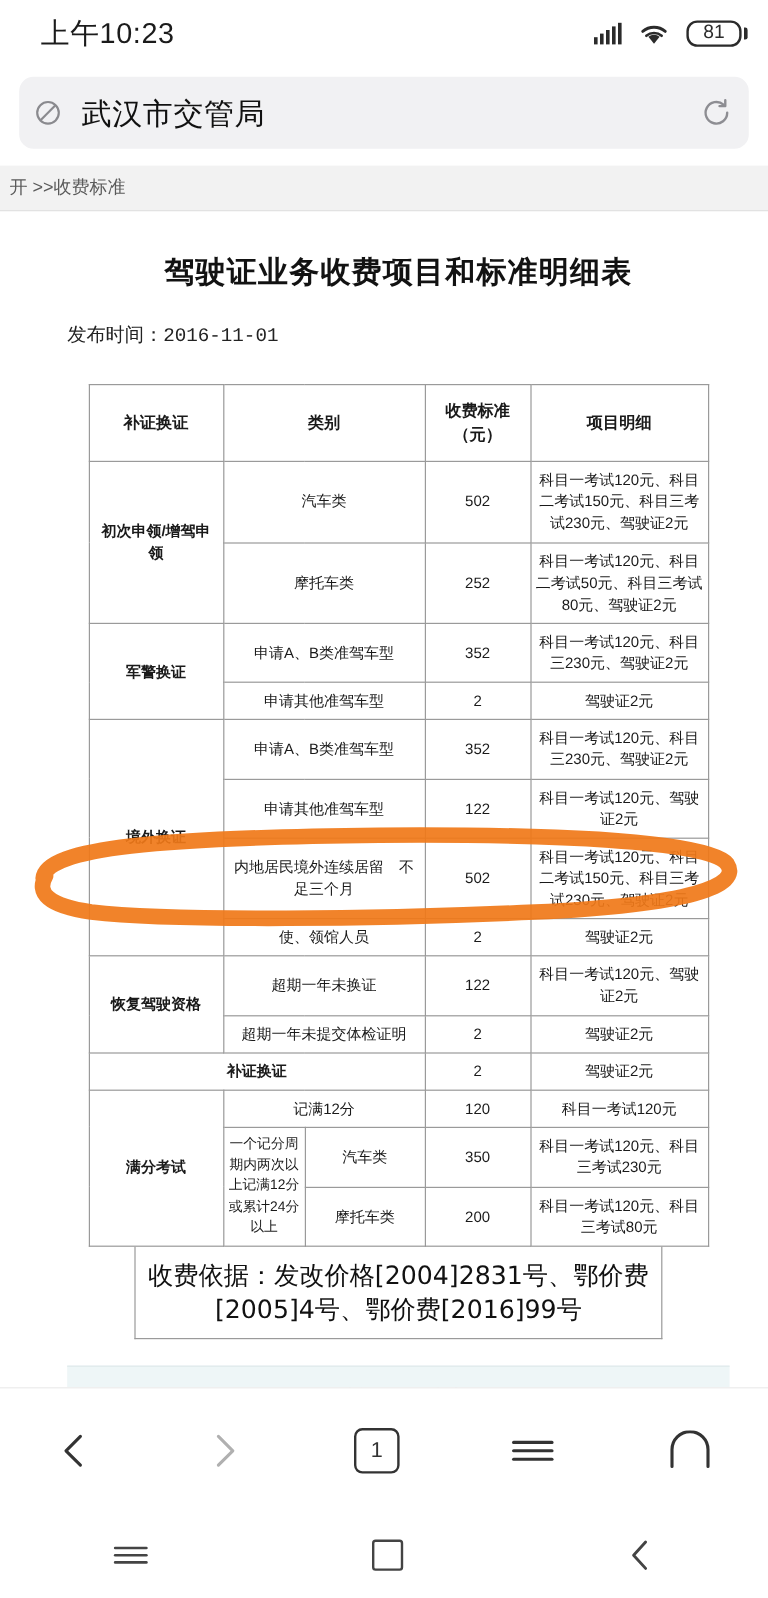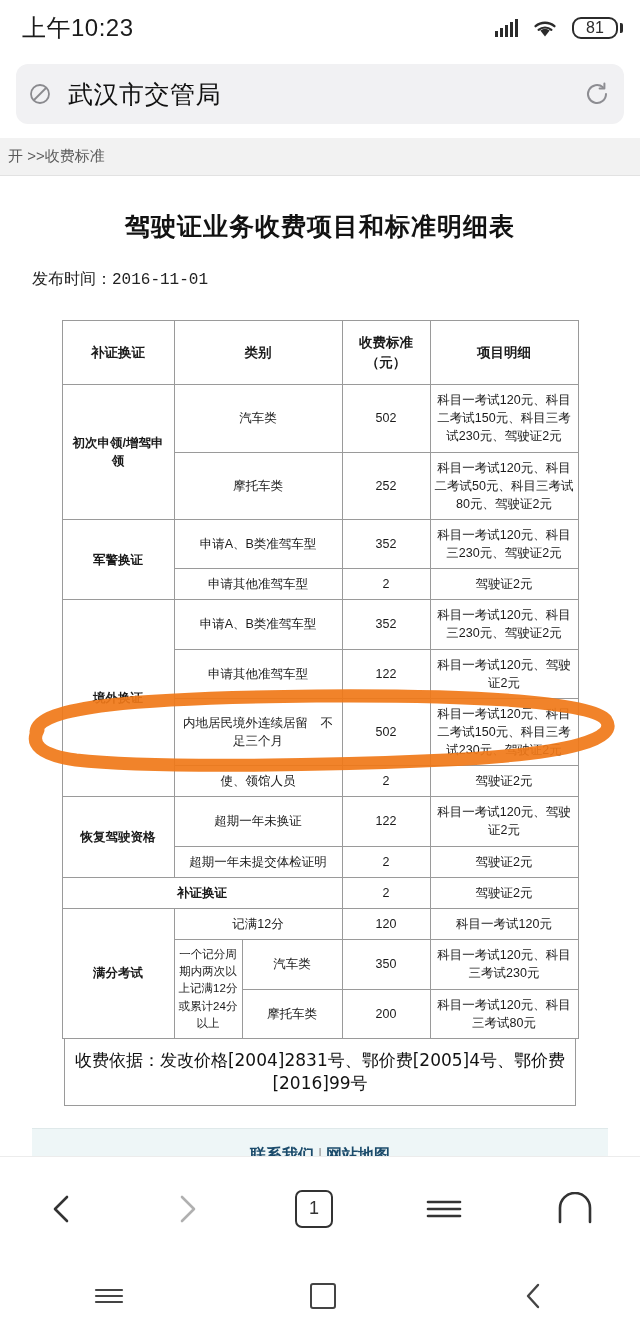--- a/index.html
+++ b/index.html
@@ -13,21 +13,21 @@
 
   
   .statusbar {
     height: 56px;
     display: flex;
     align-items: center;
     justify-content: space-between;
     padding: 0 22px;
     background: #ffffff;
   }
-  .status-time { font-size: 24px; color: #1b1b1b; letter-spacing: .5px; }
+  .status-time { font-size: 24px; color: #1b1b1b; letter-spacing: .5px; margin-left: 12px; }
   .status-right { display: flex; align-items: center; gap: 14px; }
   .signal-bars { display: flex; align-items: flex-end; gap: 2px; height: 18px; }
   .signal-bars i { display: block; width: 3px; background: #2b2b2b; }
   .signal-bars i:nth-child(1) { height: 6px; }
   .signal-bars i:nth-child(2) { height: 9px; }
   .signal-bars i:nth-child(3) { height: 12px; }
   .signal-bars i:nth-child(4) { height: 15px; }
   .signal-bars i:nth-child(5) { height: 18px; }
   .wifi { position: relative; width: 26px; height: 19px; }
   .wifi svg { display: block; }
@@ -64,21 +64,21 @@
     background: #f2f2f2;
     border-bottom: 1px solid #e2e2e2;
     height: 38px;
     display: flex; align-items: center;
     padding-left: 12px;
     font-size: 15px; color: #5a5a5a;
   }
   .breadcrumb span { margin-left: -4px; }
 
   
-  .page { padding: 0 32px; background: #fff; }
+  .page { padding: 0 32px; background: #fff; margin-left: 24px; }
   .doc-title {
     text-align: center;
     font-size: 25px;
     font-weight: bold;
     color: #121212;
     margin-top: 34px;
     letter-spacing: 1px;
     font-family: "DejaVu Sans", sans-serif;
   }
   .doc-date {
@@ -109,25 +109,25 @@
   td.detail { text-align: left; padding-left: 6px; padding-right: 6px; }
   td.cat { font-weight: bold; font-size: 13px; }
   td.grp { font-weight: bold; font-size: 13px; }
   .col1 { width: 112px; }
   .col2 { width: 68px; }
   .col2b { width: 100px; }
   .col3 { width: 88px; }
   .col4 { width: 148px; }
   .basis {
     margin: 0 auto;
-    width: 512px;
+    width: 440px;
     border: 1px solid #9a9a9a;
     border-top: none;
     text-align: center;
-    font-size: 17px;
+    font-size: 21px;
     padding: 10px 4px;
     color: #111;
     font-family: "DejaVu Sans", sans-serif;
   }
 
   
   .annotation {
     position: absolute;
     left: 16px;
     top: 680px;

